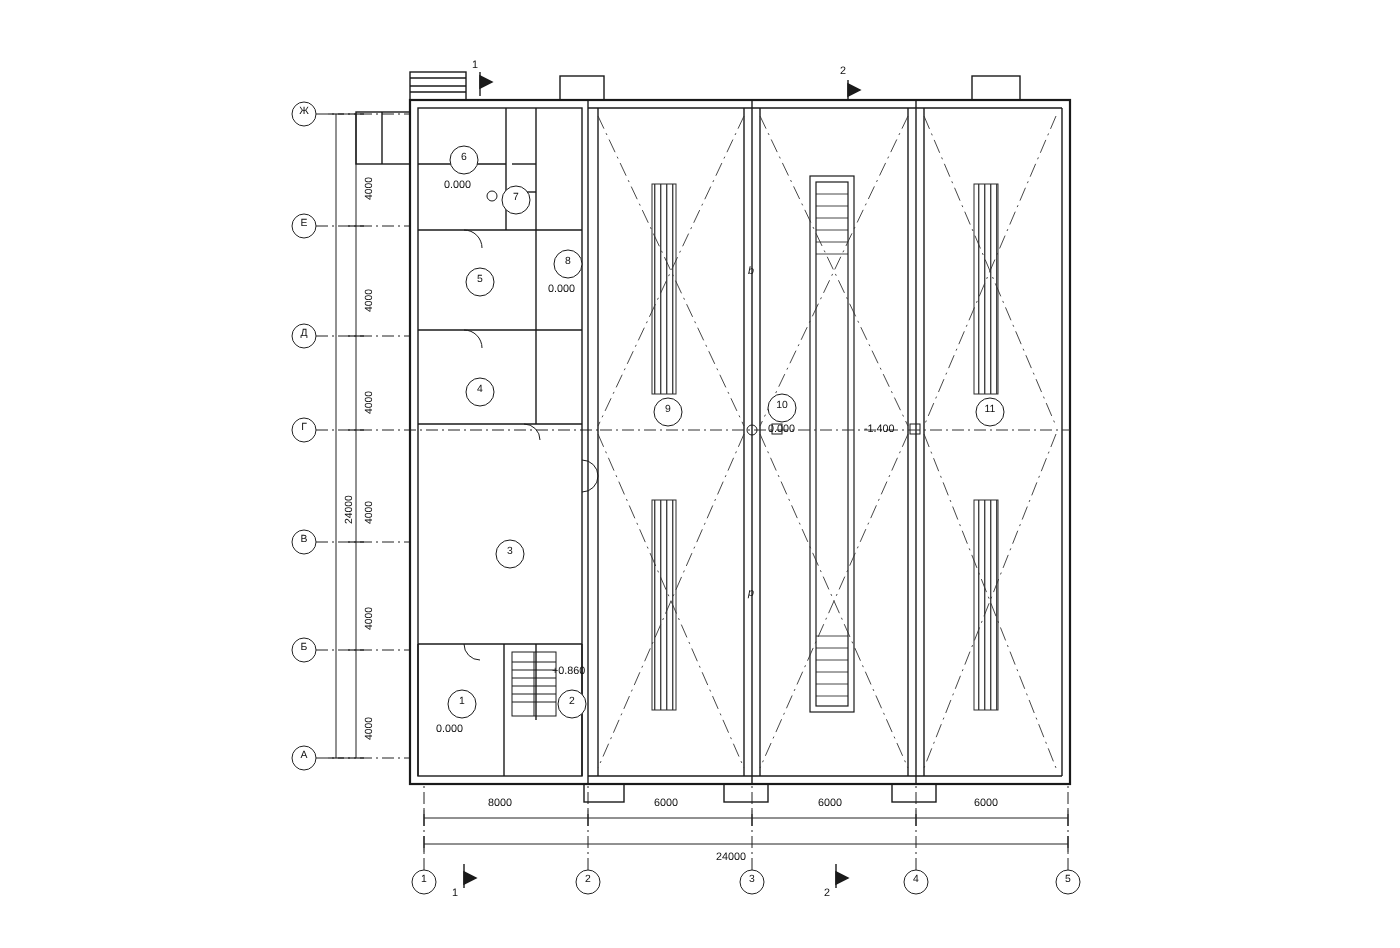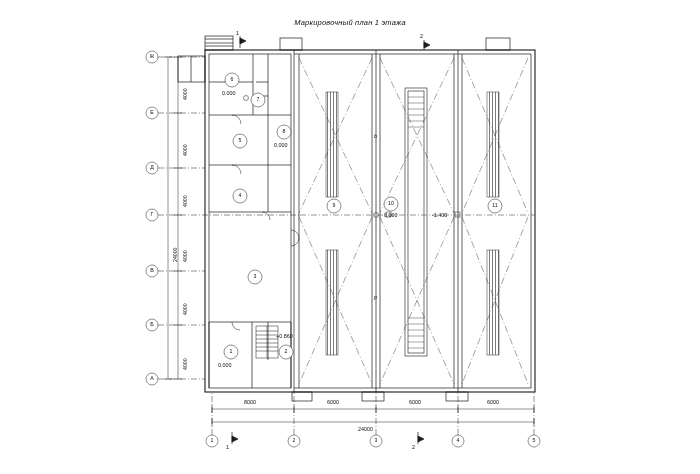--- a/index.html
+++ b/index.html
@@ -58,21 +58,20 @@
     color: #111;
     text-align: center;
     line-height: 1;
   }
 </style>
 </head>
 <body>
 
 <div id="sheet">
 
-  <div class="title">Маркировочный план 1 этажа</div>
 
   <svg width="700" height="474" viewBox="0 0 700 474">
     <defs>
       <pattern id="hatchv" width="3" height="3" patternUnits="userSpaceOnUse">
         <rect width="3" height="3" fill="#ffffff"></rect>
         <path d="M0 0 L0 3" stroke="#444" stroke-width="1.4"></path>
       </pattern>
       <pattern id="hatchd" width="4" height="4" patternUnits="userSpaceOnUse" patternTransform="rotate(45)">
         <rect width="4" height="4" fill="#ffffff"></rect>
         <path d="M0 0 L0 4" stroke="#555" stroke-width="0.9"></path>

